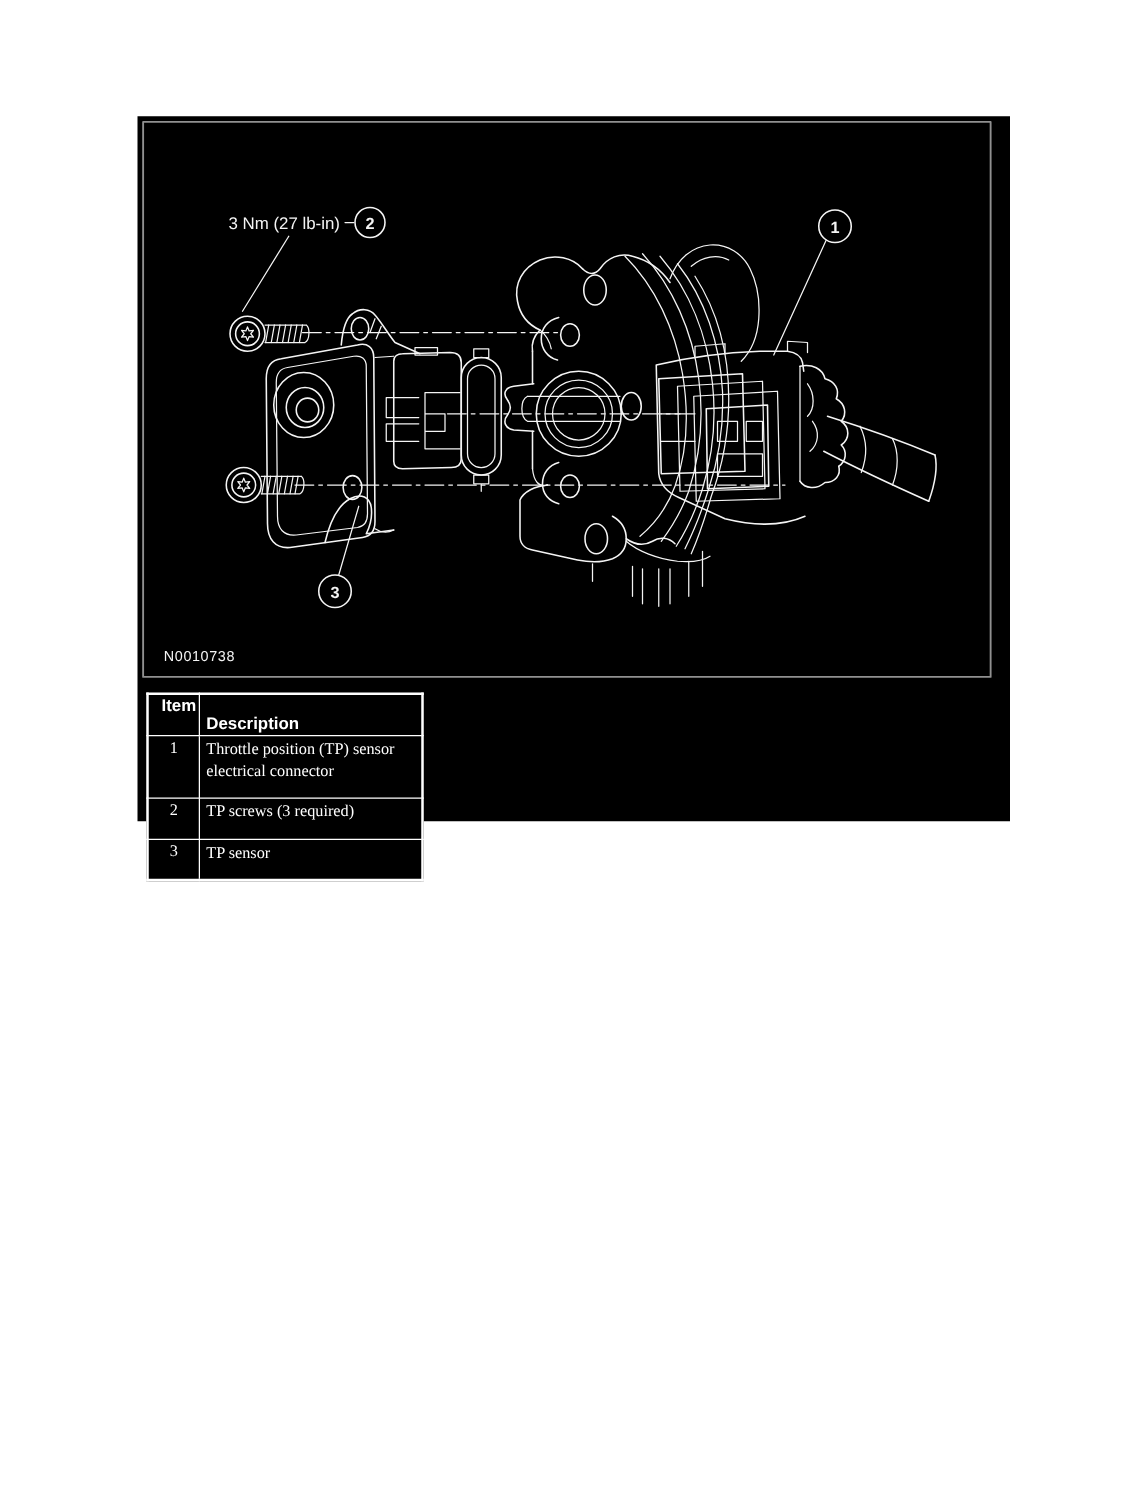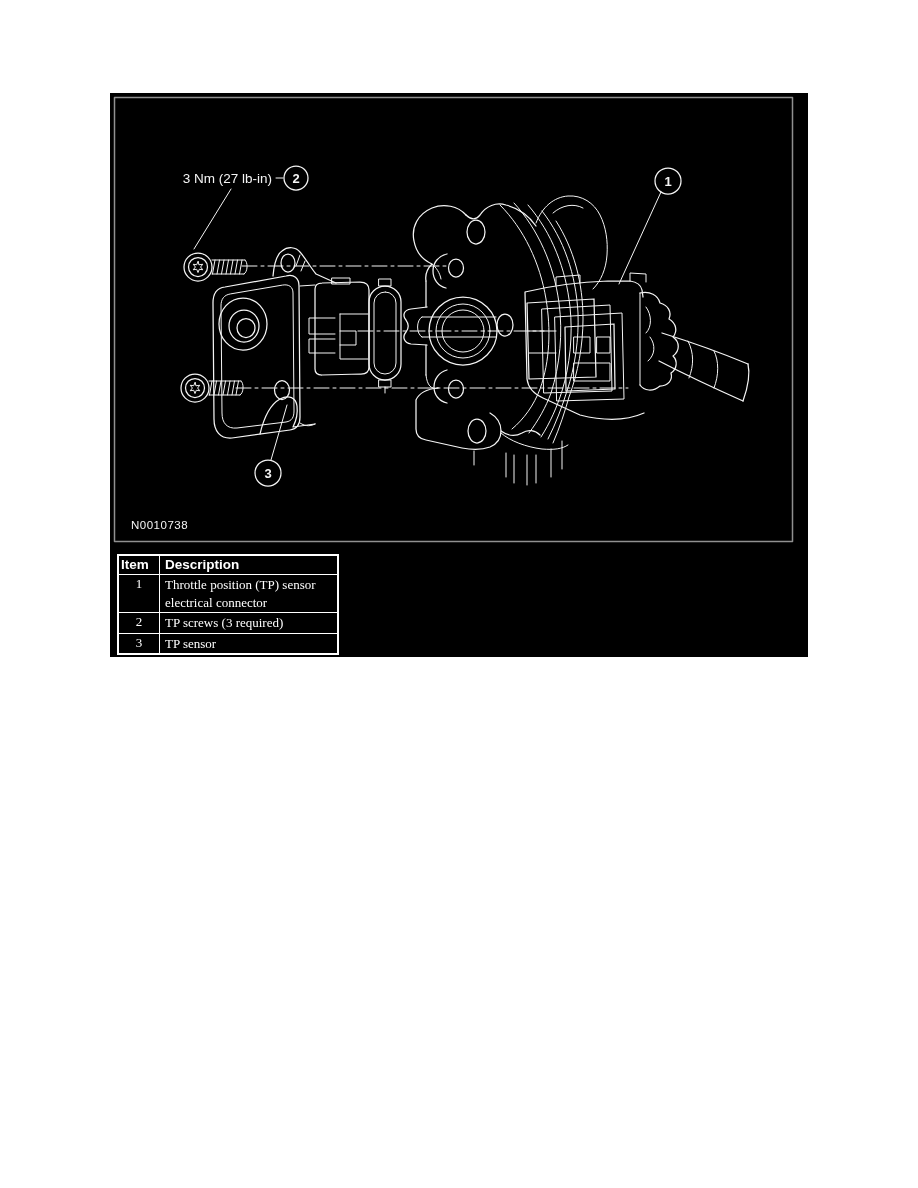--- a/index.html
+++ b/index.html
@@ -30,36 +30,36 @@
   }
   .parts-table th,.parts-table td{
     border:1.5px solid #fff;
     vertical-align:top;
   }
   .parts-table th{
     font-family:"Liberation Sans","DejaVu Sans",sans-serif;
     font-weight:bold;
     font-size:13.5px;
     text-align:left;
-    padding:1px 5px 2px 5px;
+    padding:15px 5px 2px 5px;
     height:15px;
   }
-  .parts-table th.item-col{width:36px;text-align:left;padding:1px 2px;margin-top:12px;}
+  .parts-table th.item-col{width:36px;text-align:right;padding:1px 2px;margin-top:12px;}
   .parts-table td.item{
     width:36px;
     text-align:center;
     font-family:"Liberation Serif","DejaVu Serif",serif;
     font-size:13px;
     padding:1px 2px;
   }
   .parts-table td.desc{
     font-family:"Liberation Serif","DejaVu Serif",serif;
     font-size:13px;
     line-height:1.4;
-    padding:1px 5px 0 5px;
+    padding:1px 5px 12px 5px;
   }
   
   .art{stroke:#f4f4f4;fill:none;stroke-width:1.25;stroke-linecap:round;stroke-linejoin:round;}
   .art .thin{stroke-width:1;}
   .dashdot{stroke-dasharray:15 4 3 4;stroke-width:1;}
   .svg-label{
     font-family:"Liberation Sans","DejaVu Sans",sans-serif;
     fill:#f4f4f4;stroke:none;
   }
 </style>

